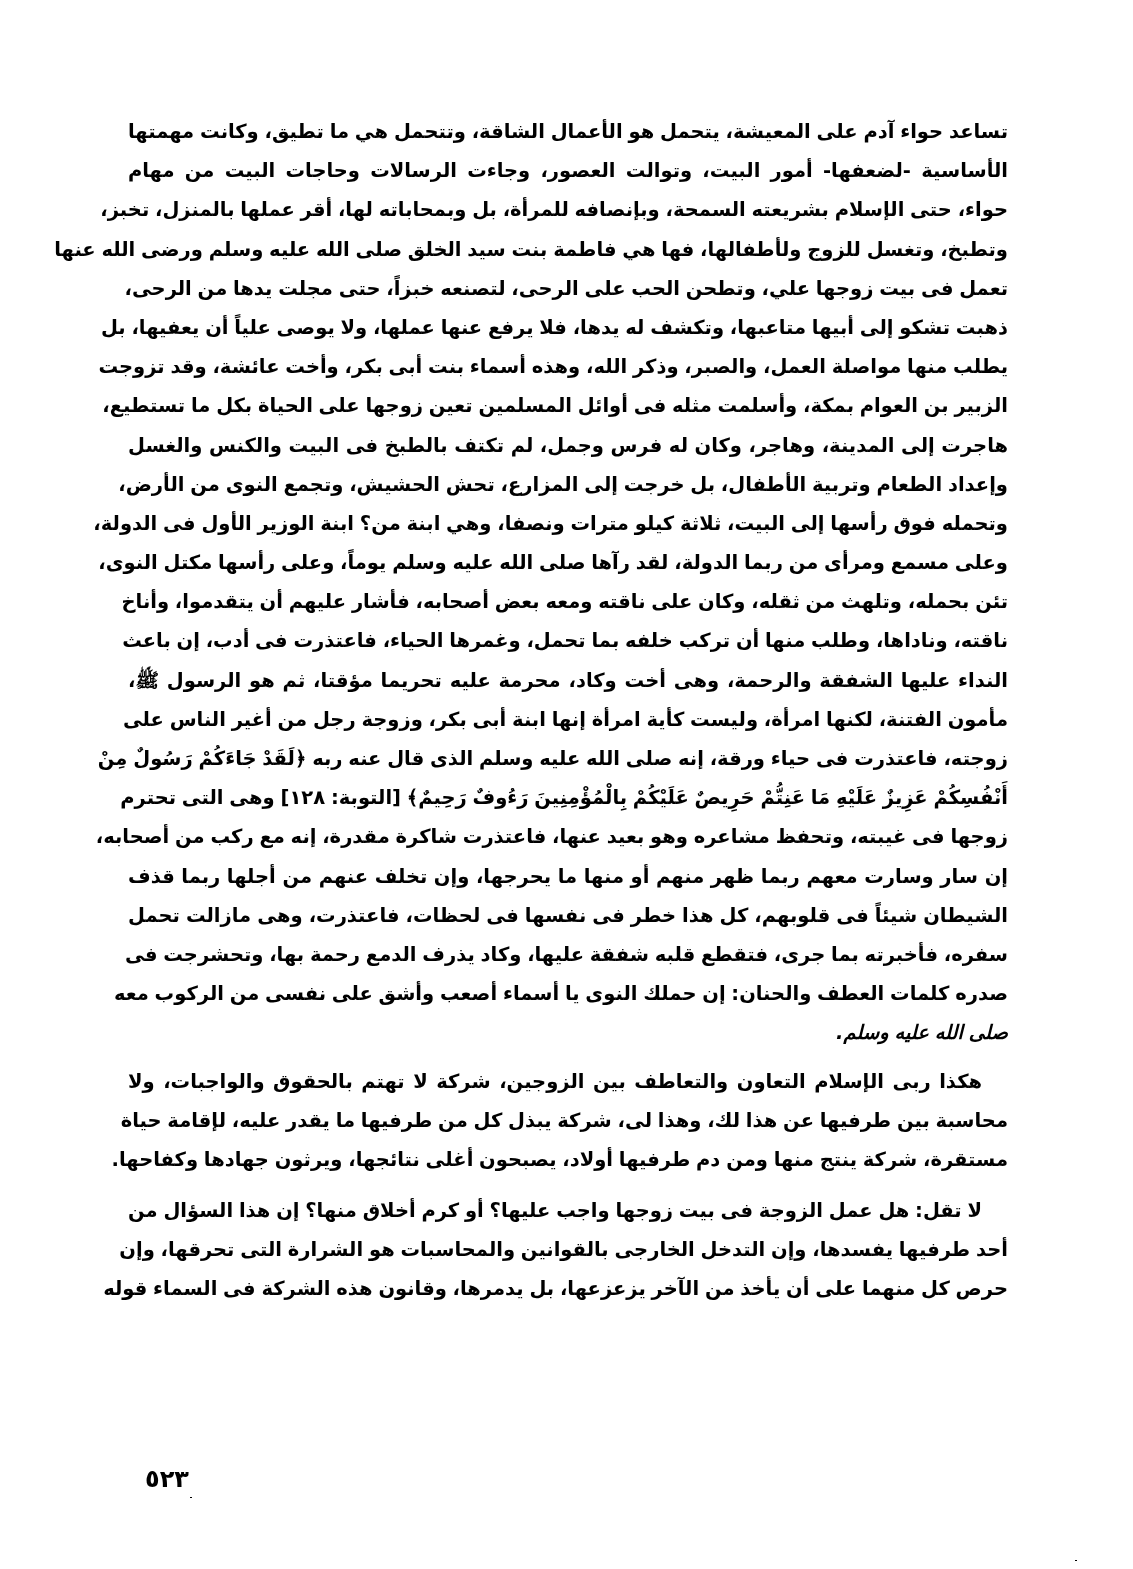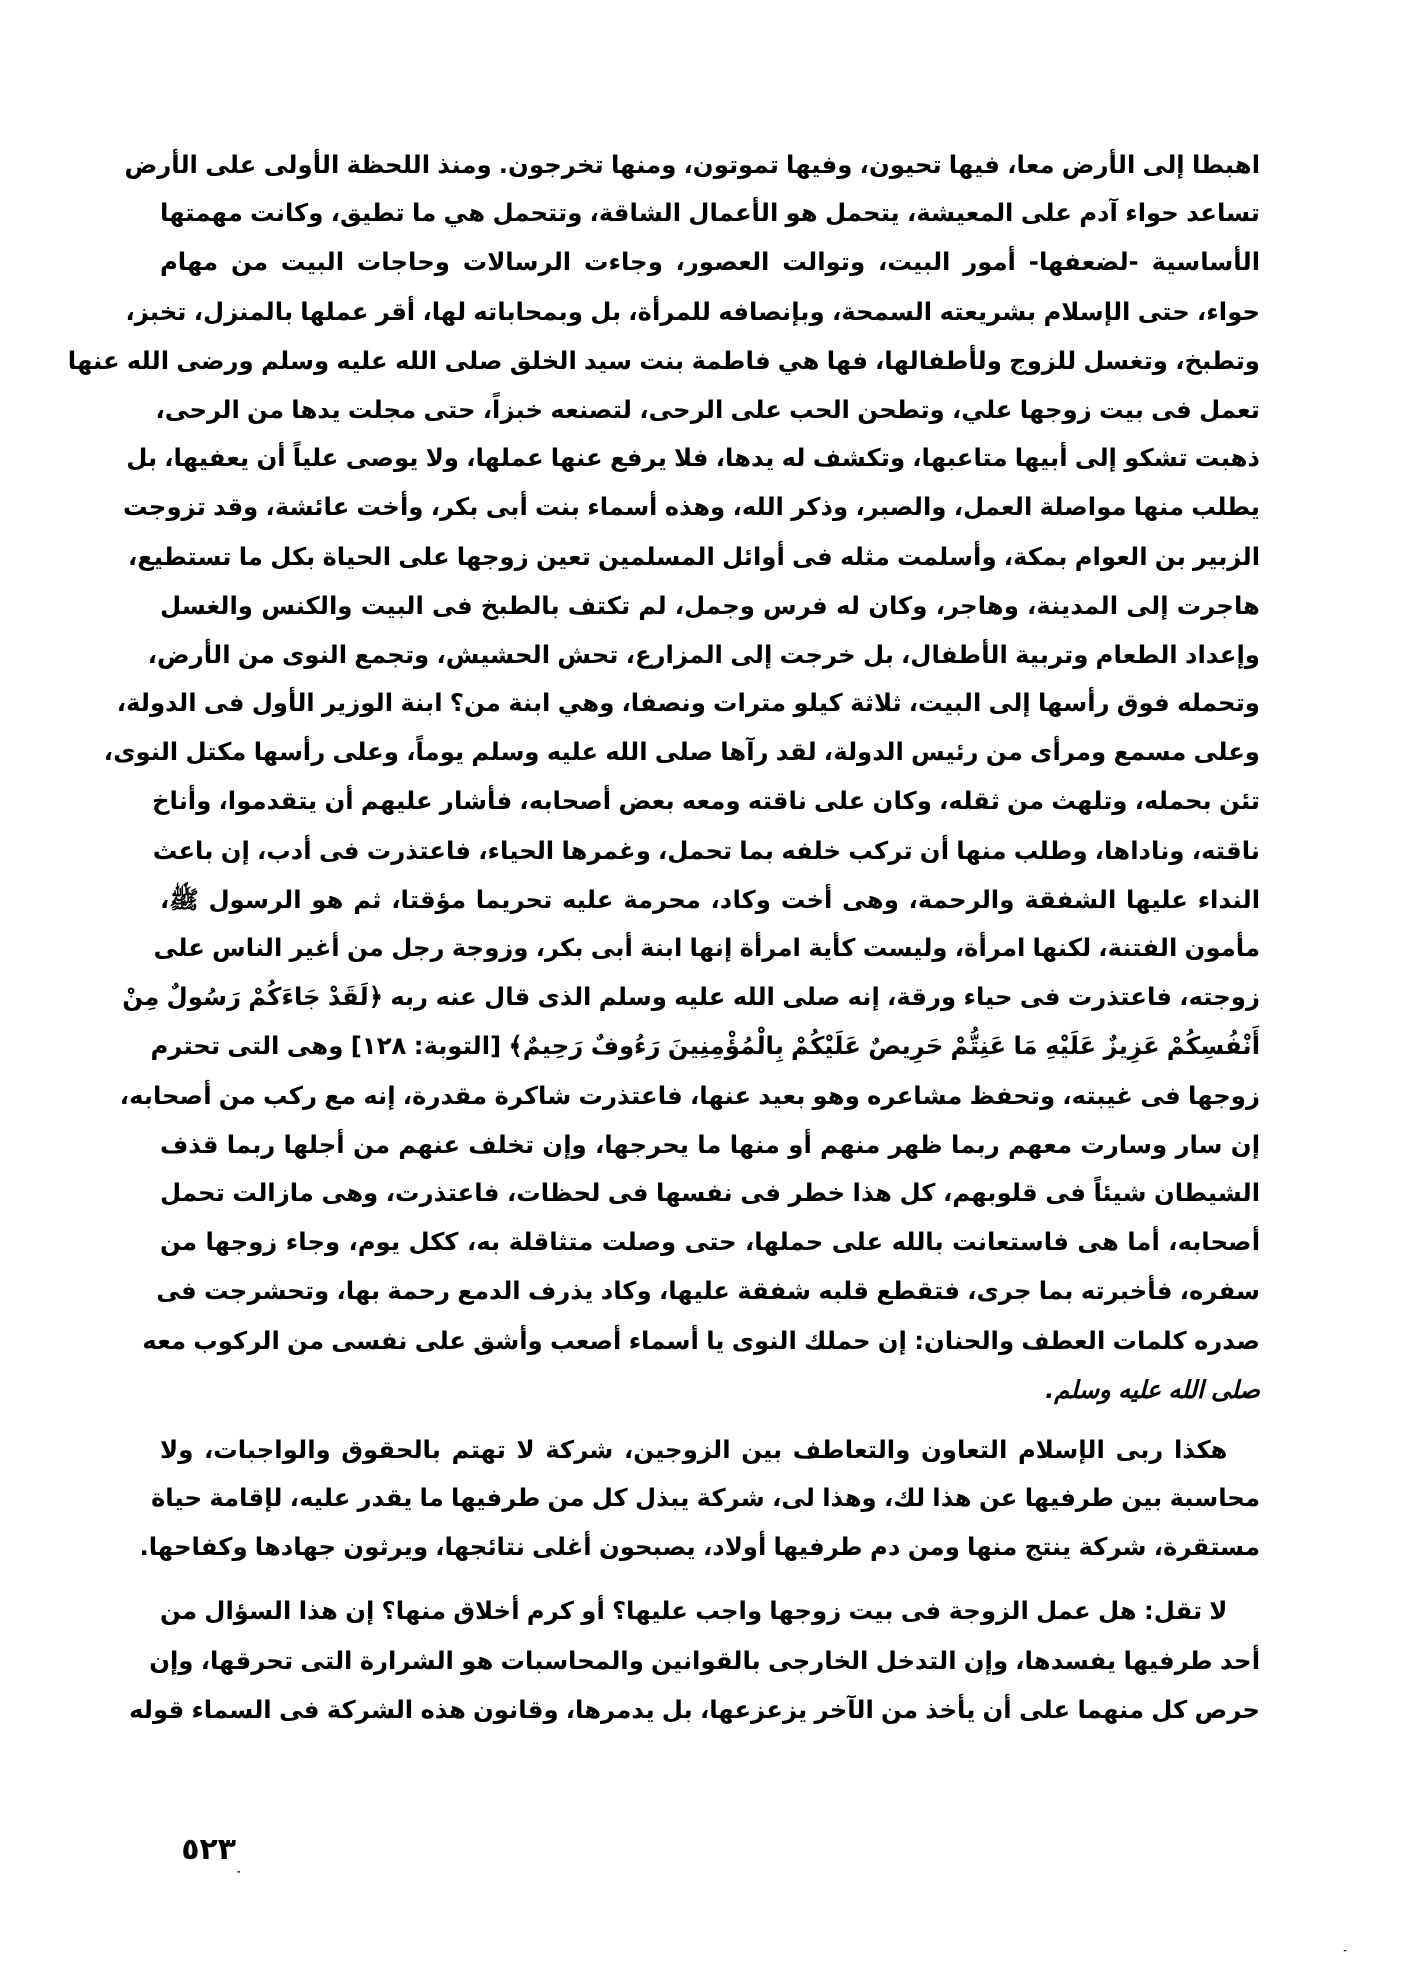--- a/index.html
+++ b/index.html
@@ -63,43 +63,41 @@
     height: 1px;
     background: #000;
   }
 </style>
 </head>
 <body>
 
 <div class="page">
 
   <div class="para p1">
-    <span class="line">اهبطا إلى الأرض معا، فيها تحيون، وفيها تموتون، ومنها تخرجون. ومنذ اللحظة الأولى على الأرض</span>
     <span class="line">تساعد حواء آدم على المعيشة، يتحمل هو الأعمال الشاقة، وتتحمل هي ما تطيق، وكانت مهمتها</span>
     <span class="line">الأساسية -لضعفها- أمور البيت، وتوالت العصور، وجاءت الرسالات وحاجات البيت من مهام</span>
     <span class="line">حواء، حتى الإسلام بشريعته السمحة، وبإنصافه للمرأة، بل وبمحاباته لها، أقر عملها بالمنزل، تخبز،</span>
     <span class="line">وتطبخ، وتغسل للزوج ولأطفالها، فها هي فاطمة بنت سيد الخلق صلى الله عليه وسلم ورضى الله عنها</span>
     <span class="line">تعمل فى بيت زوجها علي، وتطحن الحب على الرحى، لتصنعه خبزاً، حتى مجلت يدها من الرحى،</span>
     <span class="line">ذهبت تشكو إلى أبيها متاعبها، وتكشف له يدها، فلا يرفع عنها عملها، ولا يوصى علياً أن يعفيها، بل</span>
     <span class="line">يطلب منها مواصلة العمل، والصبر، وذكر الله، وهذه أسماء بنت أبى بكر، وأخت عائشة، وقد تزوجت</span>
     <span class="line">الزبير بن العوام بمكة، وأسلمت مثله فى أوائل المسلمين تعين زوجها على الحياة بكل ما تستطيع،</span>
     <span class="line">هاجرت إلى المدينة، وهاجر، وكان له فرس وجمل، لم تكتف بالطبخ فى البيت والكنس والغسل</span>
     <span class="line">وإعداد الطعام وتربية الأطفال، بل خرجت إلى المزارع، تحش الحشيش، وتجمع النوى من الأرض،</span>
     <span class="line">وتحمله فوق رأسها إلى البيت، ثلاثة كيلو مترات ونصفا، وهي ابنة من؟ ابنة الوزير الأول فى الدولة،</span>
-    <span class="line">وعلى مسمع ومرأى من رئيس الدولة، لقد رآها صلى الله عليه وسلم يوماً، وعلى رأسها مكتل النوى،</span>
+    <span class="line">وعلى مسمع ومرأى من ربما الدولة، لقد رآها صلى الله عليه وسلم يوماً، وعلى رأسها مكتل النوى،</span>
     <span class="line">تئن بحمله، وتلهث من ثقله، وكان على ناقته ومعه بعض أصحابه، فأشار عليهم أن يتقدموا، وأناخ</span>
     <span class="line">ناقته، وناداها، وطلب منها أن تركب خلفه بما تحمل، وغمرها الحياء، فاعتذرت فى أدب، إن باعث</span>
     <span class="line">النداء عليها الشفقة والرحمة، وهى أخت وكاد، محرمة عليه تحريما مؤقتا، ثم هو الرسول ﷺ،</span>
     <span class="line">مأمون الفتنة، لكنها امرأة، وليست كأية امرأة إنها ابنة أبى بكر، وزوجة رجل من أغير الناس على</span>
     <span class="line">زوجته، فاعتذرت فى حياء ورقة، إنه صلى الله عليه وسلم الذى قال عنه ربه ﴿لَقَدْ جَاءَكُمْ رَسُولٌ مِنْ</span>
     <span class="line">أَنْفُسِكُمْ عَزِيزٌ عَلَيْهِ مَا عَنِتُّمْ حَرِيصٌ عَلَيْكُمْ بِالْمُؤْمِنِينَ رَءُوفٌ رَحِيمٌ﴾ [التوبة: ١٢٨] وهى التى تحترم</span>
     <span class="line">زوجها فى غيبته، وتحفظ مشاعره وهو بعيد عنها، فاعتذرت شاكرة مقدرة، إنه مع ركب من أصحابه،</span>
     <span class="line">إن سار وسارت معهم ربما ظهر منهم أو منها ما يحرجها، وإن تخلف عنهم من أجلها ربما قذف</span>
     <span class="line">الشيطان شيئاً فى قلوبهم، كل هذا خطر فى نفسها فى لحظات، فاعتذرت، وهى مازالت تحمل</span>
-    <span class="line">أصحابه، أما هى فاستعانت بالله على حملها، حتى وصلت متثاقلة به، ككل يوم، وجاء زوجها من</span>
     <span class="line">سفره، فأخبرته بما جرى، فتقطع قلبه شفقة عليها، وكاد يذرف الدمع رحمة بها، وتحشرجت فى</span>
     <span class="line">صدره كلمات العطف والحنان: إن حملك النوى يا أسماء أصعب وأشق على نفسى من الركوب معه</span>
     <span class="line last">صلى الله عليه وسلم.</span>
   </div>
 
   <div class="para p2">
     <span class="line indent">هكذا ربى الإسلام التعاون والتعاطف بين الزوجين، شركة لا تهتم بالحقوق والواجبات، ولا</span>
     <span class="line">محاسبة بين طرفيها عن هذا لك، وهذا لى، شركة يبذل كل من طرفيها ما يقدر عليه، لإقامة حياة</span>
     <span class="line">مستقرة، شركة ينتج منها ومن دم طرفيها أولاد، يصبحون أغلى نتائجها، ويرثون جهادها وكفاحها.</span>
   </div>

